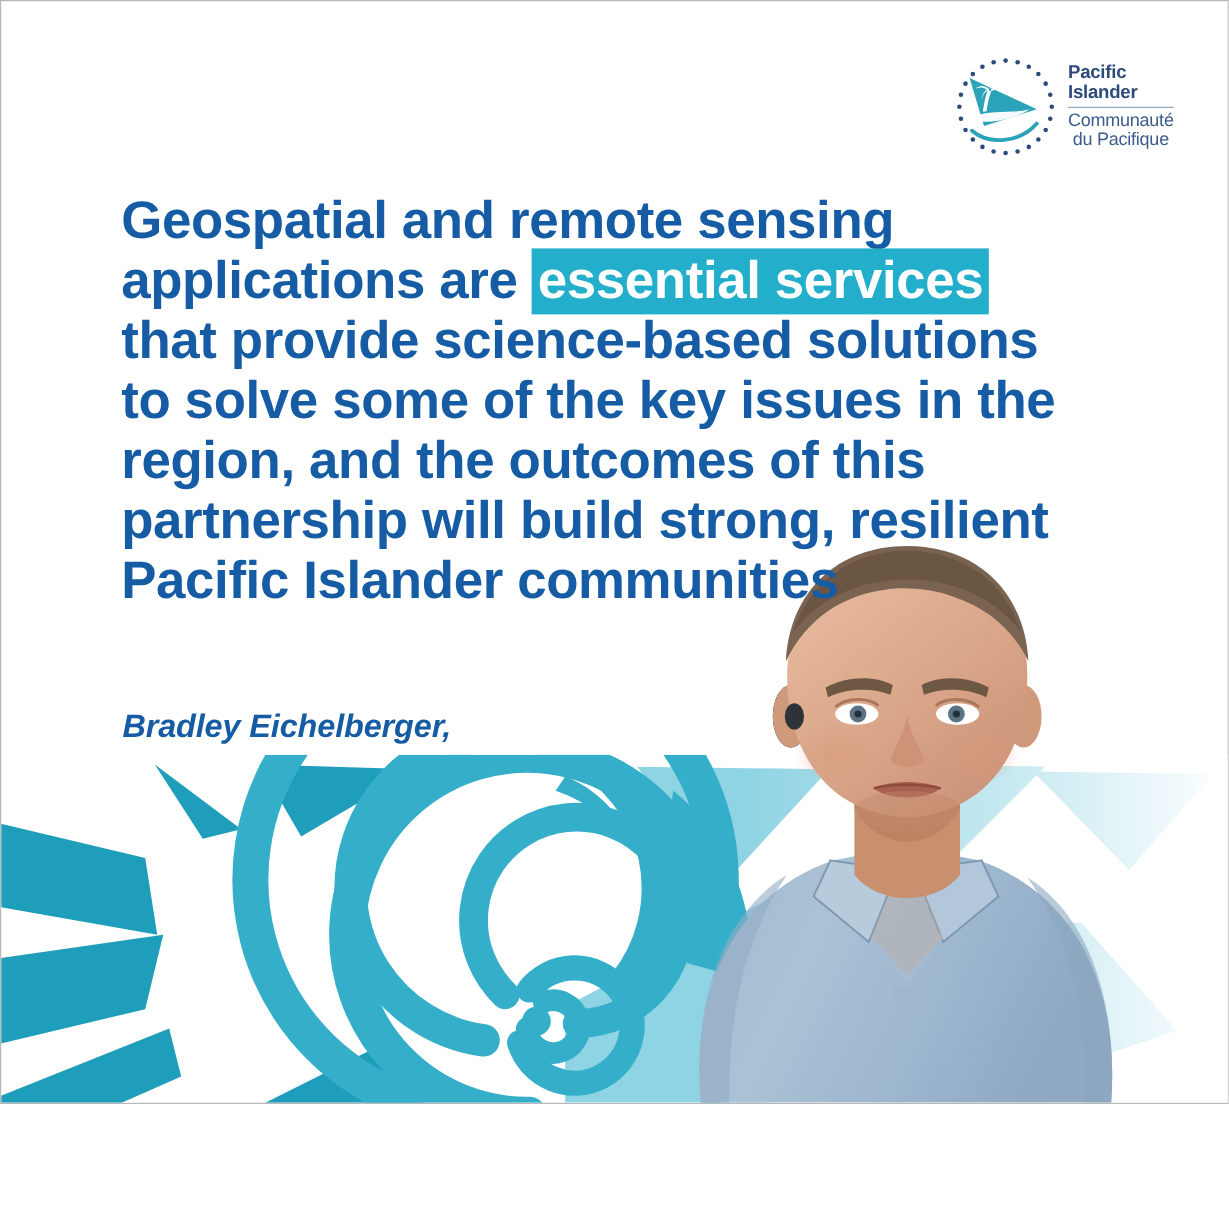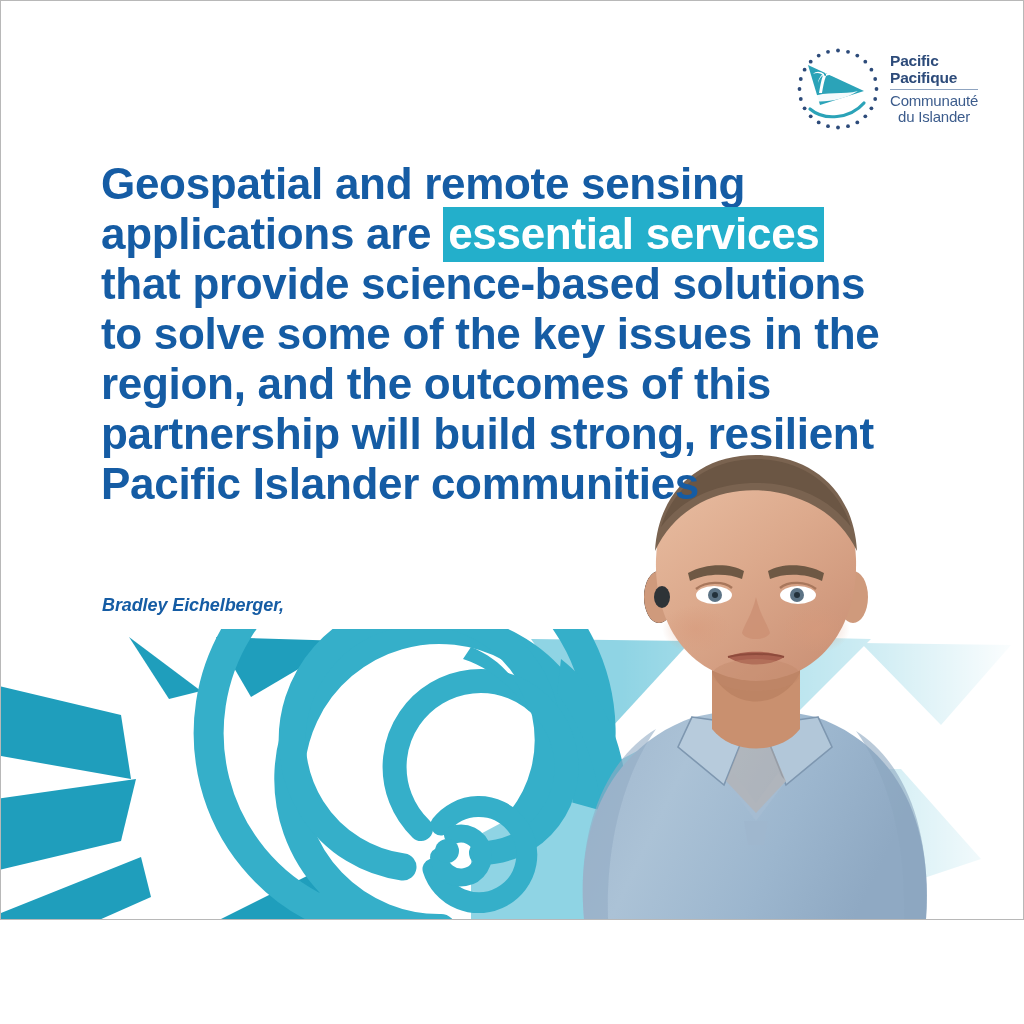--- a/index.html
+++ b/index.html
@@ -80,21 +80,21 @@
     box-decoration-break: clone;
     -webkit-box-decoration-break: clone;
   }
 
   
   #attribution {
     position: absolute;
     left: 101px;
     top: 592px;
     color: #155CA4;
-    font-size: 18px;
+    font-size: 27px;
     font-weight: 700;
     font-style: italic;
     line-height: 25px;
     letter-spacing: -0.1px;
   }
 
   
   #graphic-band {
     position: absolute;
     left: 0;
@@ -321,24 +321,24 @@
           <path d="M 29 26 C 30 22 34 20 38 21 C 34 21 31 23 30 27 Z"></path>
           <path d="M 30 27 C 34 26 38 28 40 31 C 37 28 33 27 30 29 Z"></path>
           <path d="M 27 27 C 24 29 22 33 22 36 C 23 32 25 29 28 28 Z"></path>
         </g>
 
         <path d="M 14 62 C 28 74 54 72 68 56" fill="none" stroke="#2BA3B8" stroke-width="3.2" stroke-linecap="round"></path>
       </svg>
     </div>
     <div id="logo-text">
       <div class="logo-line">Pacific</div>
-      <div class="logo-line">Pacifique</div>
+      <div class="logo-line">Islander</div>
       <div id="logo-rule"></div>
       <div class="logo-line fr">Communauté</div>
-      <div class="logo-line fr">du Islander</div>
+      <div class="logo-line fr">du Pacifique</div>
     </div>
   </div>
 
   <div id="quote"><span>Geospatial and remote sensing applications are </span><span class="hl">essential services</span><span> that provide science-based solutions to solve some of the key issues in the region, and the outcomes of this partnership will build strong, resilient Pacific Islander communities</span></div>
 
   <div id="attribution">
     <div>Bradley Eichelberger,</div>
   </div>
 
 </div>

